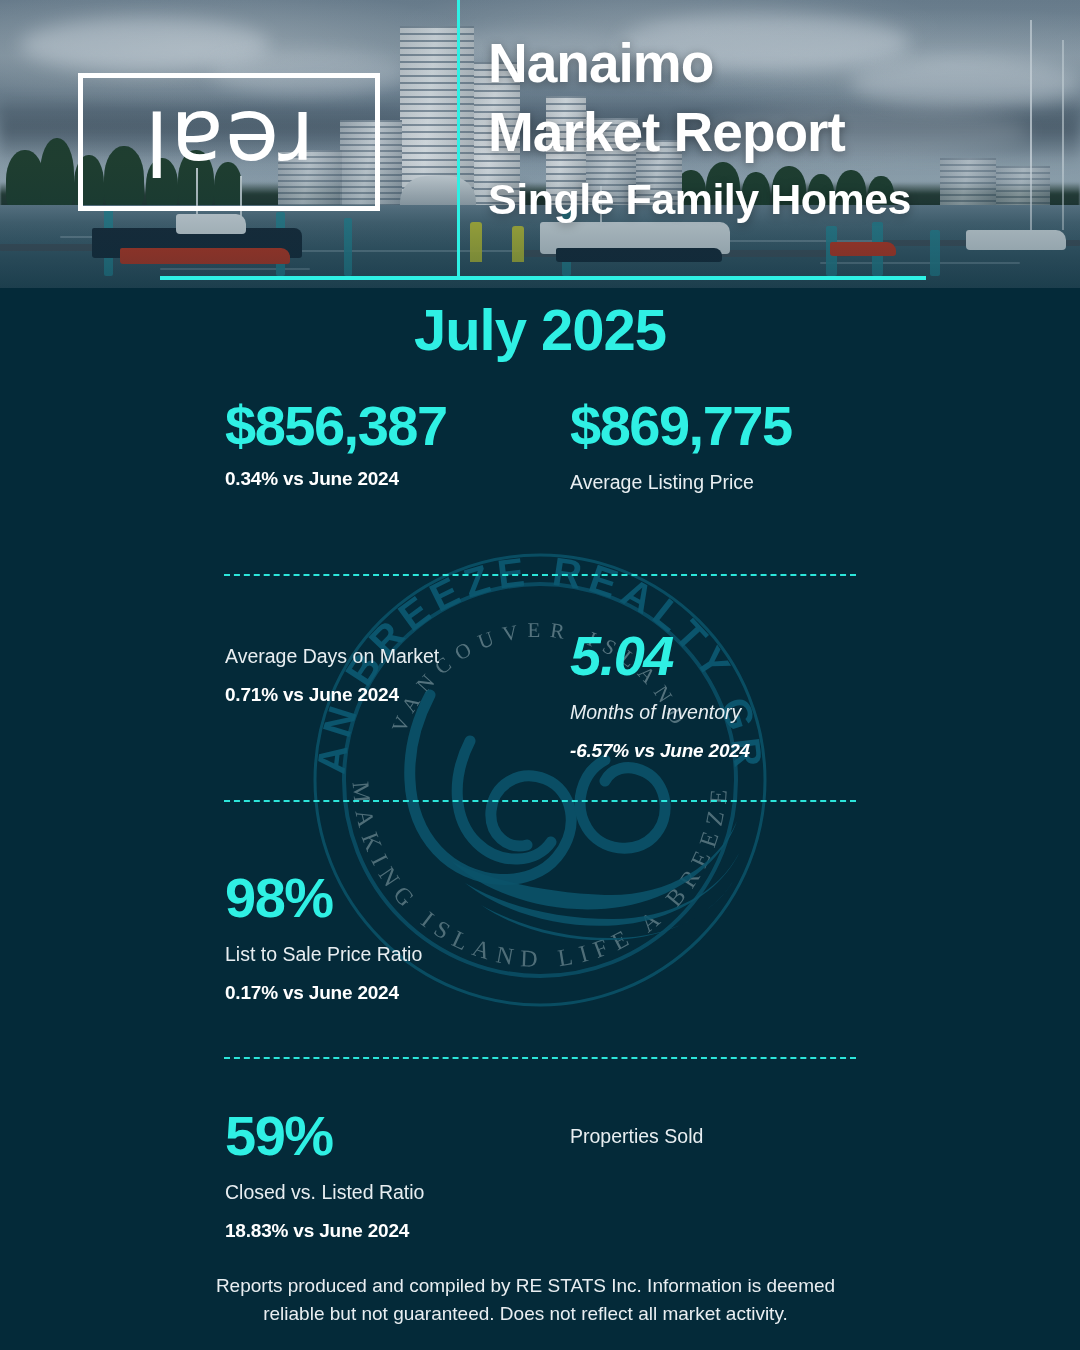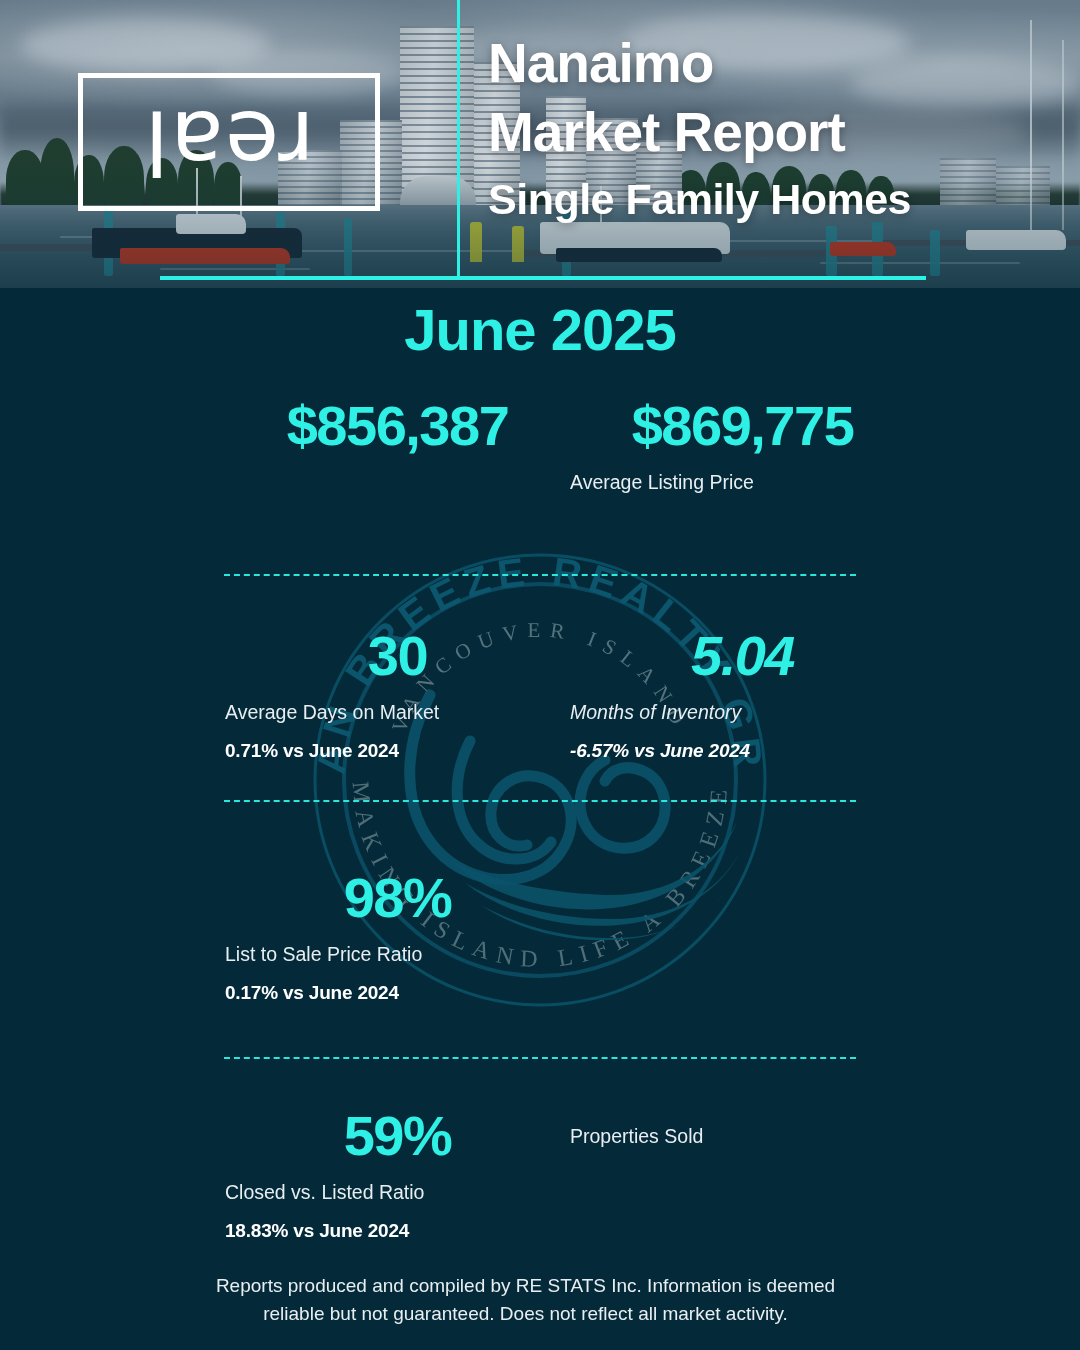--- a/index.html
+++ b/index.html
@@ -141,21 +141,21 @@
   }
 
   
   .stats { position:absolute; left:0; top:0; width:1080px; height:1350px; }
   .cell { position:absolute; width:345px; }
   .cell.left  { left:225px; }
   .cell.right { left:570px; }
 
   .cell .value {
     color:#2ff0e4; font-weight:bold; letter-spacing:-1.5px;
-    line-height:1; font-size:56px; white-space:nowrap;text-align:center;
+    line-height:1; font-size:56px; white-space:nowrap;
   }
   .cell .label {
     color:#e8eef1; font-size:19.5px; font-weight:400;
     line-height:1.32; margin-top:16px; white-space:pre-line;
   }
   .cell .delta {
     color:#ffffff; font-size:19px; font-weight:bold;
     margin-top:14px; letter-spacing:-.2px; white-space:nowrap;
   }
 
@@ -263,21 +263,21 @@
 
     <div class="logo-box">
       <div class="logo-word">real</div>
     </div>
 
     <div class="htitle ht1">Nanaimo</div>
     <div class="htitle ht2">Market Report</div>
     <div class="htitle ht3">Single Family Homes</div>
   </div>
 
-  <div class="month">June 2025</div>
+  <div class="month">July 2025</div>
 
   <svg class="seal" viewBox="0 0 470 470">
     <defs>
       <path id="arcTop" d="M 40,235 A 195,195 0 0 1 430,235"></path>
       <path id="arcInner" d="M 92,235 A 143,143 0 0 1 378,235"></path>
       <path id="arcBottom" d="M 48,235 A 187,187 0 0 0 422,235"></path>
     </defs>
 
     <circle cx="235" cy="235" r="225" fill="none" stroke="#0b536a" stroke-width="3" opacity=".85"></circle>
     <circle cx="235" cy="235" r="196" fill="none" stroke="#0b536a" stroke-width="4" opacity=".8"></circle>
@@ -308,31 +308,31 @@
                C 414,348 364,374 308,374 C 248,374 198,360 160,338 Z"></path>
       <path d="M176,360 C 228,396 306,404 360,386 C 396,374 418,354 428,336
                C 408,370 364,392 312,393 C 258,394 212,380 176,360 Z"></path>
     </g>
   </svg>
 
   <div class="stats">
 
     <div class="cell left" style="top:398px;">
       <div class="value">$856,387</div>
+      <div class="delta">0.34%  vs June 2024</div>
     </div>
 
     <div class="cell right" style="top:398px;">
       <div class="value">$869,775</div>
       <div class="label">Average Listing Price</div>
     </div>
 
     <div class="divider" style="top:574px;"></div>
 
     <div class="cell left" style="top:628px;">
-      <div class="value">30</div>
       <div class="label">Average Days on Market</div>
       <div class="delta">0.71%  vs June 2024</div>
     </div>
 
     <div class="cell right" style="top:628px;font-style:italic;">
       <div class="value">5.04</div>
       <div class="label">Months of Inventory</div>
       <div class="delta">-6.57% vs June 2024</div>
     </div>
 

